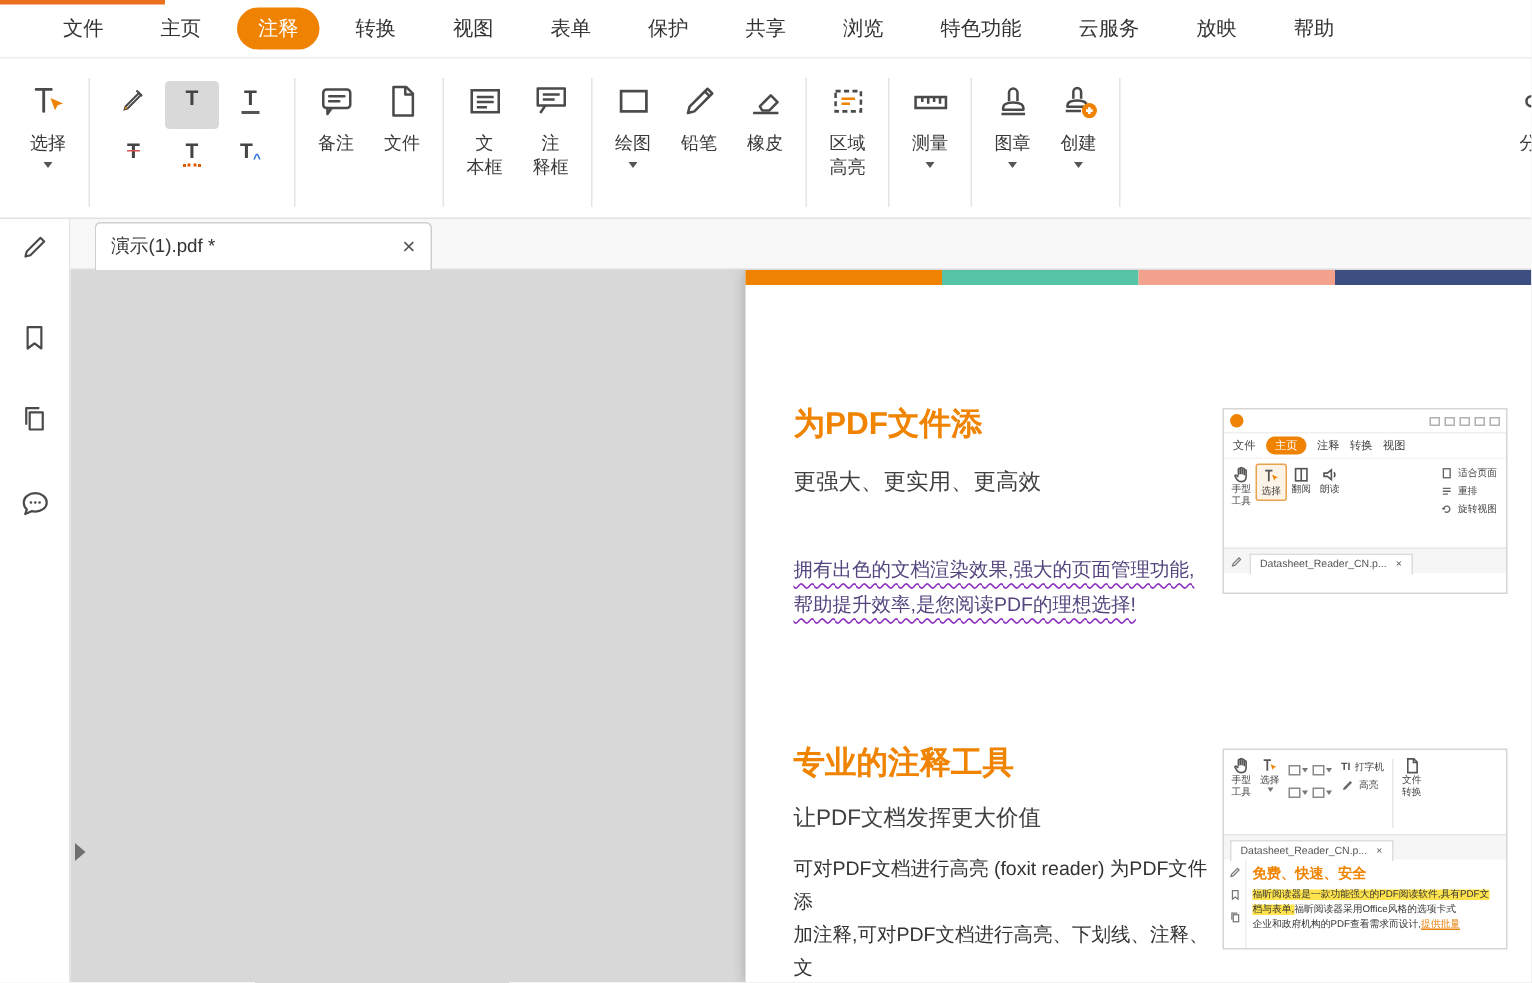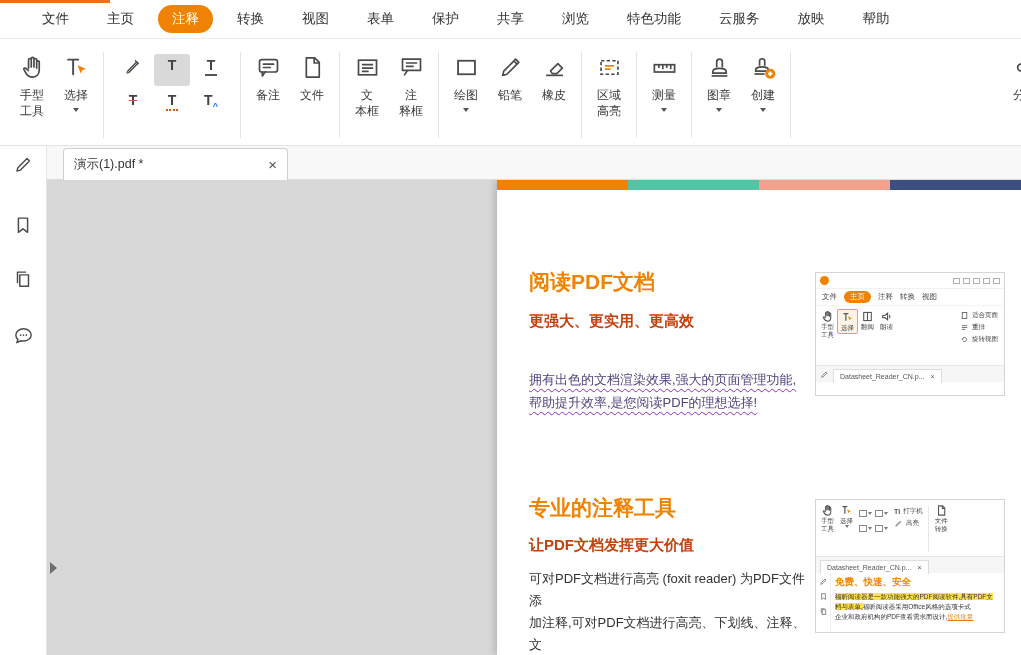--- a/index.html
+++ b/index.html
@@ -72,21 +72,21 @@
   .pdfpage {
     position: absolute; left: 450px; top: 0; width: 524px; height: 475px;
     background: #fff; box-shadow: 0 0 9px rgba(0,0,0,.28);
   }
   .colorbar { display: flex; height: 10px; }
   .colorbar div { flex: 1; }
   .cb-orange { background: #EF8200; } .cb-teal { background: #56C3A7; }
   .cb-salmon { background: #F2A28C; } .cb-navy { background: #3D4E81; }
   .abs { position: absolute; }
   .sec-title { font-size: 21px; font-weight: bold; color: #F08300; }
-  .sec-sub { font-size: 15px; font-weight: bold; color: #c2410c; text-align: center; }
+  .sec-sub { font-size: 15px; font-weight: normal; color: #404040; text-align: center; }
   .anno-text {
     font-size: 13px; color: #55447e; line-height: 1.8; white-space: pre-line;
     text-decoration: underline wavy #8d30c0; text-decoration-thickness: 1px; text-underline-offset: 4px; margin-top: 24px;
   }
   .body-text { font-size: 13px; color: #333; line-height: 1.7; white-space: pre-line; }
   
   .thumb { position: absolute; background: #fff; border: 1px solid #d5d5d5; overflow: hidden; }
   .thumb1 { left: 318px; top: 92px; width: 190px; height: 124px; }
   .thumb2 { left: 318px; top: 319px; width: 190px; height: 134px; }
   .t-titlebar { height: 16px; display: flex; align-items: center; padding: 0 4px; gap: 3px; border-bottom: 1px solid #f0f0f0; }
@@ -140,29 +140,20 @@
     <span class="menu-item">共享</span>
     <span class="menu-item">浏览</span>
     <span class="menu-item">特色功能</span>
     <span class="menu-item">云服务</span>
     <span class="menu-item">放映</span>
     <span class="menu-item">帮助</span>
   </div>
 
   <div class="ribbon">
 
-    <div class="rbtn">
-      <span class="icn">
-        <svg class="ic" width="27" height="27" viewBox="0 0 24 24" fill="none" stroke="#4a4a4a" stroke-width="1.5" stroke-linecap="round" stroke-linejoin="round">
-            <path d="M8.5 12.5V5.2a1.2 1.2 0 0 1 2.4 0v6.3M10.9 11.5V4.2a1.2 1.2 0 0 1 2.4 0v7.3M13.3 11.5V5.2a1.2 1.2 0 0 1 2.4 0v7.3M15.7 12.5V7.2a1.15 1.15 0 0 1 2.3 0v7.1c0 3.9-2.6 6.2-5.9 6.2-2.8 0-4.4-1-5.7-3.2l-2-3.4c-.5-.9.7-1.9 1.6-1.2l2.5 2"></path>
-          </svg>
-      </span>
-      <span class="rlbl">手型
-工具</span>
-    </div>
 
     <div class="rbtn">
       <span class="icn">
         <svg class="ic" width="27" height="27" viewBox="0 0 24 24" fill="none" stroke="#4a4a4a" stroke-width="1.7" stroke-linecap="round">
             <path d="M4.5 5h9M9 5v13"></path>
             <path d="M13 10l7.5 3.4-3.2.9-1.6 3z" fill="#EF8200" stroke="none"></path>
           </svg>
       </span>
       <span class="rlbl">选择</span>
       <span class="car"></span>
@@ -384,21 +375,21 @@
     <div class="expand-handle"></div>
 
     <div class="pdfpage">
       <div class="colorbar">
         <div class="cb-orange"></div>
         <div class="cb-teal"></div>
         <div class="cb-salmon"></div>
         <div class="cb-navy"></div>
       </div>
 
-      <div class="abs sec-title" style="left:32px;top:88px">阅读PDF文档</div>
+      <div class="abs sec-title" style="left:32px;top:88px">为PDF文件添</div>
       <div class="abs sec-sub" style="left:32px;top:132px">更强大、更实用、更高效</div>
       <div class="abs anno-text" style="left:32px;top:164px;width:280px">拥有出色的文档渲染效果,强大的页面管理功能,
 帮助提升效率,是您阅读PDF的理想选择!</div>
 
       <div class="thumb thumb1">
         <div class="t-titlebar">
           <span class="logo-dot"></span>
           <span class="mini-win-icons">
             <span class="mini-box"></span>
               <span class="mini-box"></span>

